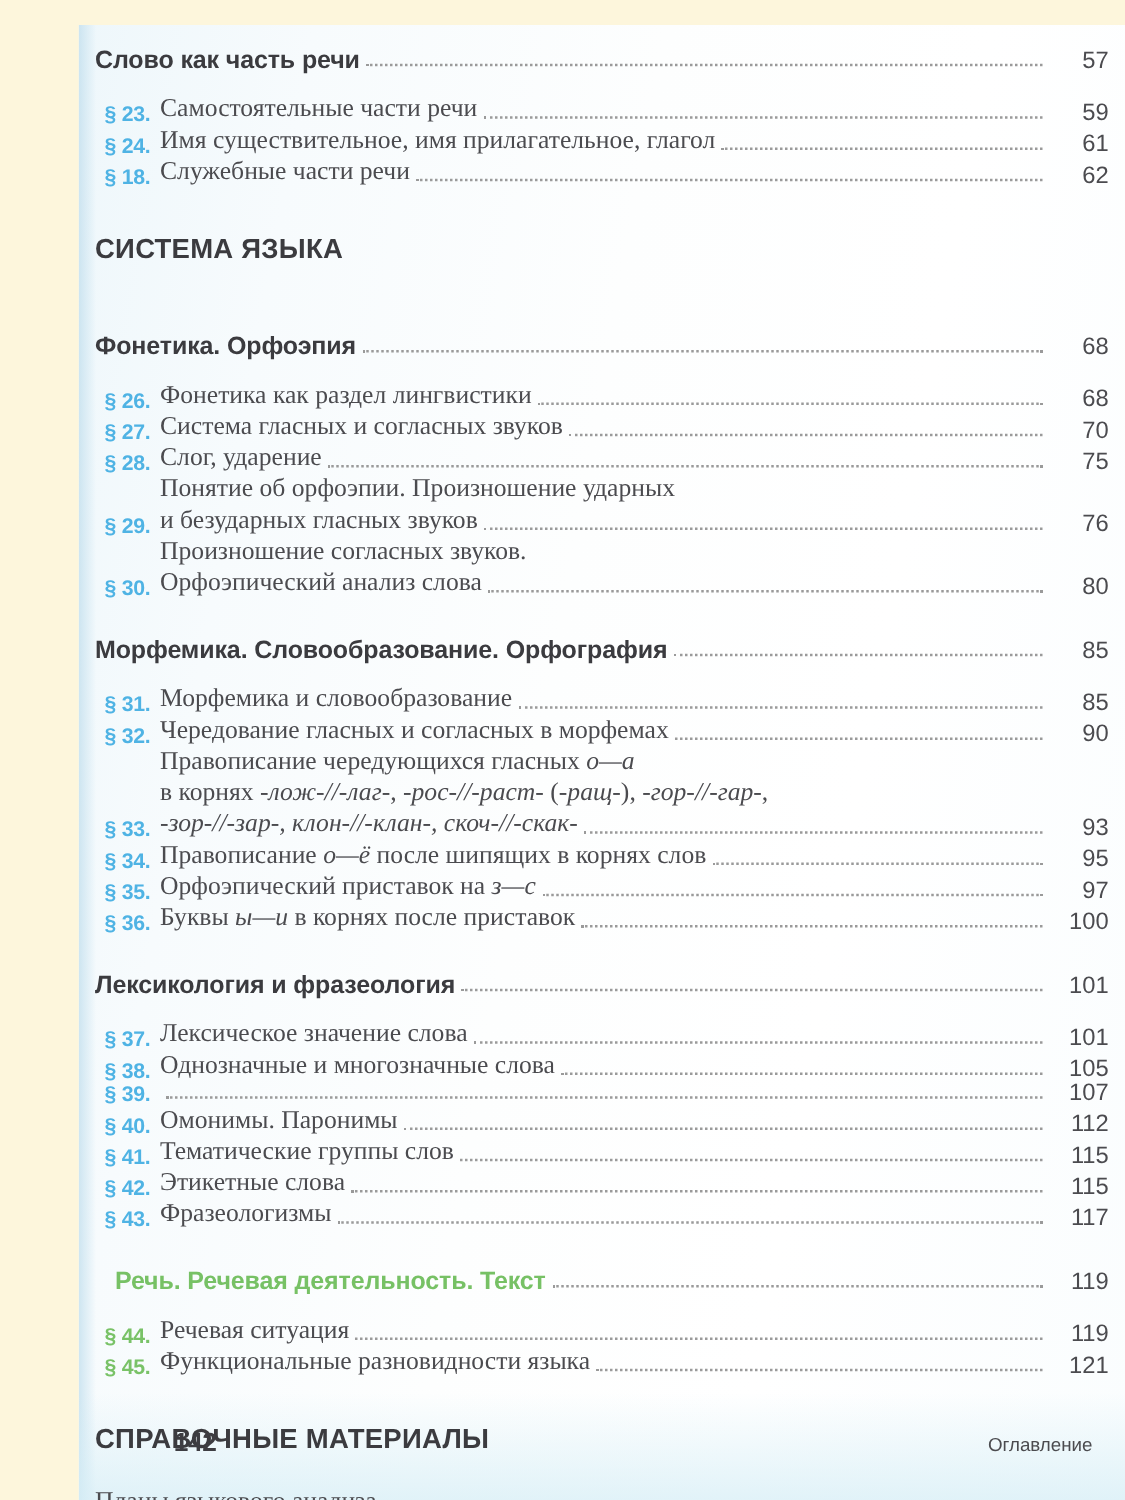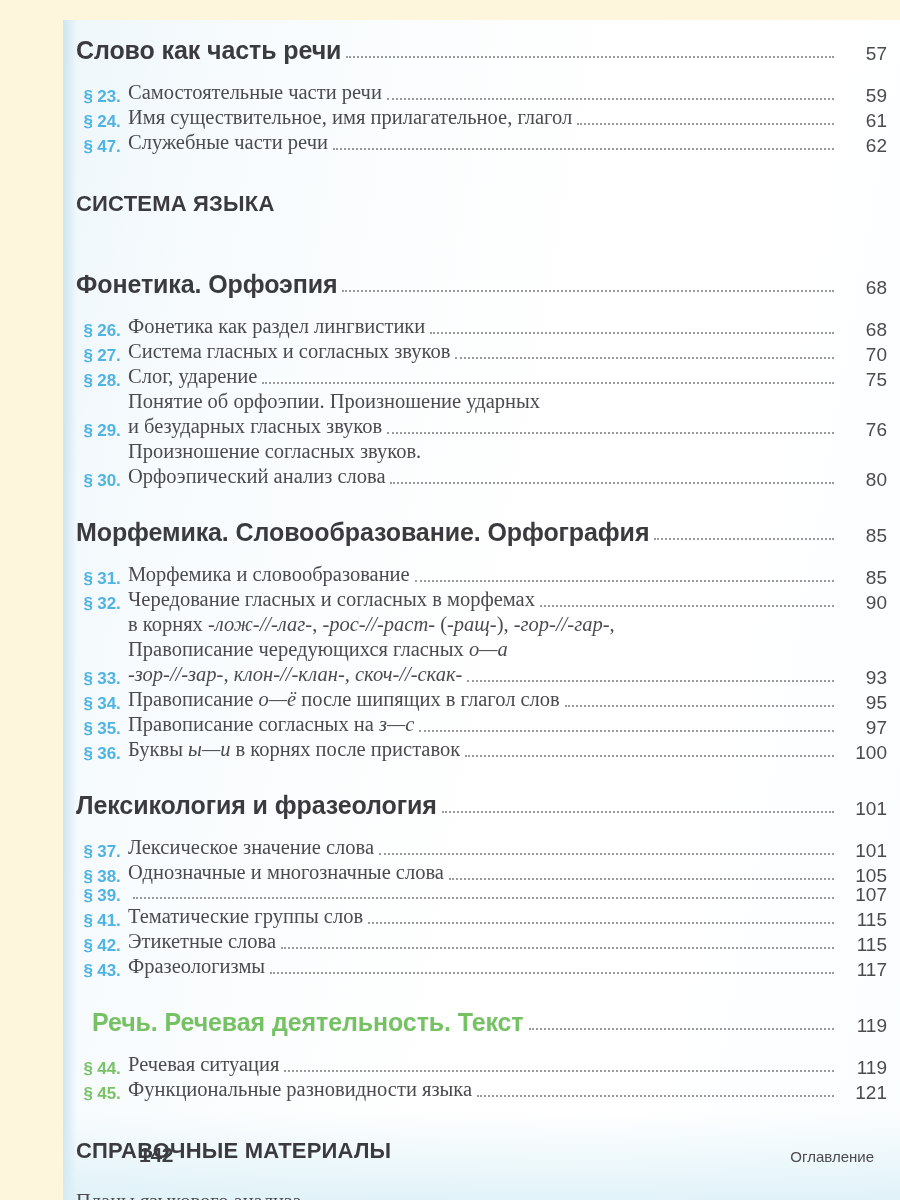--- a/index.html
+++ b/index.html
@@ -94,21 +94,21 @@
 
   
   .head-row {
     margin-top: 0;
     margin-bottom: 0;
     align-items: flex-end;
   }
   .head-row .head-text {
     font-family: "Liberation Sans", "DejaVu Sans", sans-serif;
     font-weight: bold;
-    font-size: 25px;
+    font-size: 20px;
     color: #3b3b3f;
     line-height: 1.0;
     white-space: nowrap;
     letter-spacing: -0.1px;
   }
   .head-row.green .head-text { color: #77c165; margin-left: 16px; }
   .head-row .pg { font-weight: normal; }
 
   
   .section-title {
@@ -219,21 +219,21 @@
           <div class="wrap">
             <div class="flexline">
               <span class="label"><span>Имя существительное, имя прилагательное, глагол</span></span>
               <span class="leader"></span>
               <span class="pg">61</span>
             </div>
           </div>
         </div>
       </div>
       <div class="row entry-row">
-        <span class="num-col">§ 47.</span>
+        <span class="num-col">§ 18.</span>
         <div class="title-col">
           <div class="wrap">
             <div class="flexline">
               <span class="label"><span>Служебные части речи</span></span>
               <span class="leader"></span>
               <span class="pg">62</span>
             </div>
           </div>
         </div>
       </div>
@@ -342,51 +342,51 @@
               <span class="pg">90</span>
             </div>
           </div>
         </div>
       </div>
       <div class="row entry-row">
         <span class="num-col">§ 33.</span>
         <div class="title-col">
           <div class="wrap">
             <div class="flexline">
+              <span class="label"><span>Правописание чередующихся гласных </span><span class="ital">о—а</span></span>
+            </div>
+            <div class="flexline">
               <span class="label"><span>в корнях </span><span class="ital">-лож-//-лаг-</span><span>, </span><span class="ital">-рос-//-раст-</span><span> (</span><span class="ital">-ращ-</span><span>), </span><span class="ital">-гор-//-гар-</span><span>,</span></span>
             </div>
             <div class="flexline">
-              <span class="label"><span>Правописание чередующихся гласных </span><span class="ital">о—а</span></span>
-            </div>
-            <div class="flexline">
               <span class="label"><span class="ital">-зор-//-зар-, клон-//-клан-, скоч-//-скак-</span></span>
               <span class="leader"></span>
               <span class="pg">93</span>
             </div>
           </div>
         </div>
       </div>
       <div class="row entry-row">
         <span class="num-col">§ 34.</span>
         <div class="title-col">
           <div class="wrap">
             <div class="flexline">
-              <span class="label"><span>Правописание </span><span class="ital">о—ё</span><span> после шипящих в глагол слов</span></span>
+              <span class="label"><span>Правописание </span><span class="ital">о—ё</span><span> после шипящих в корнях слов</span></span>
               <span class="leader"></span>
               <span class="pg">95</span>
             </div>
           </div>
         </div>
       </div>
       <div class="row entry-row">
         <span class="num-col">§ 35.</span>
         <div class="title-col">
           <div class="wrap">
             <div class="flexline">
-              <span class="label"><span>Правописание согласных на </span><span class="ital">з—с</span></span>
+              <span class="label"><span>Орфоэпический приставок на </span><span class="ital">з—с</span></span>
               <span class="leader"></span>
               <span class="pg">97</span>
             </div>
           </div>
         </div>
       </div>
       <div class="row entry-row">
         <span class="num-col">§ 36.</span>
         <div class="title-col">
           <div class="wrap">
@@ -434,20 +434,32 @@
         <div class="title-col">
           <div class="wrap">
             <div class="flexline">
               <span class="leader"></span>
               <span class="pg">107</span>
             </div>
           </div>
         </div>
       </div>
       <div class="row entry-row">
+        <span class="num-col">§ 40.</span>
+        <div class="title-col">
+          <div class="wrap">
+            <div class="flexline">
+              <span class="label"><span>Омонимы. Паронимы</span></span>
+              <span class="leader"></span>
+              <span class="pg">112</span>
+            </div>
+          </div>
+        </div>
+      </div>
+      <div class="row entry-row">
         <span class="num-col">§ 41.</span>
         <div class="title-col">
           <div class="wrap">
             <div class="flexline">
               <span class="label"><span>Тематические группы слов</span></span>
               <span class="leader"></span>
               <span class="pg">115</span>
             </div>
           </div>
         </div>

